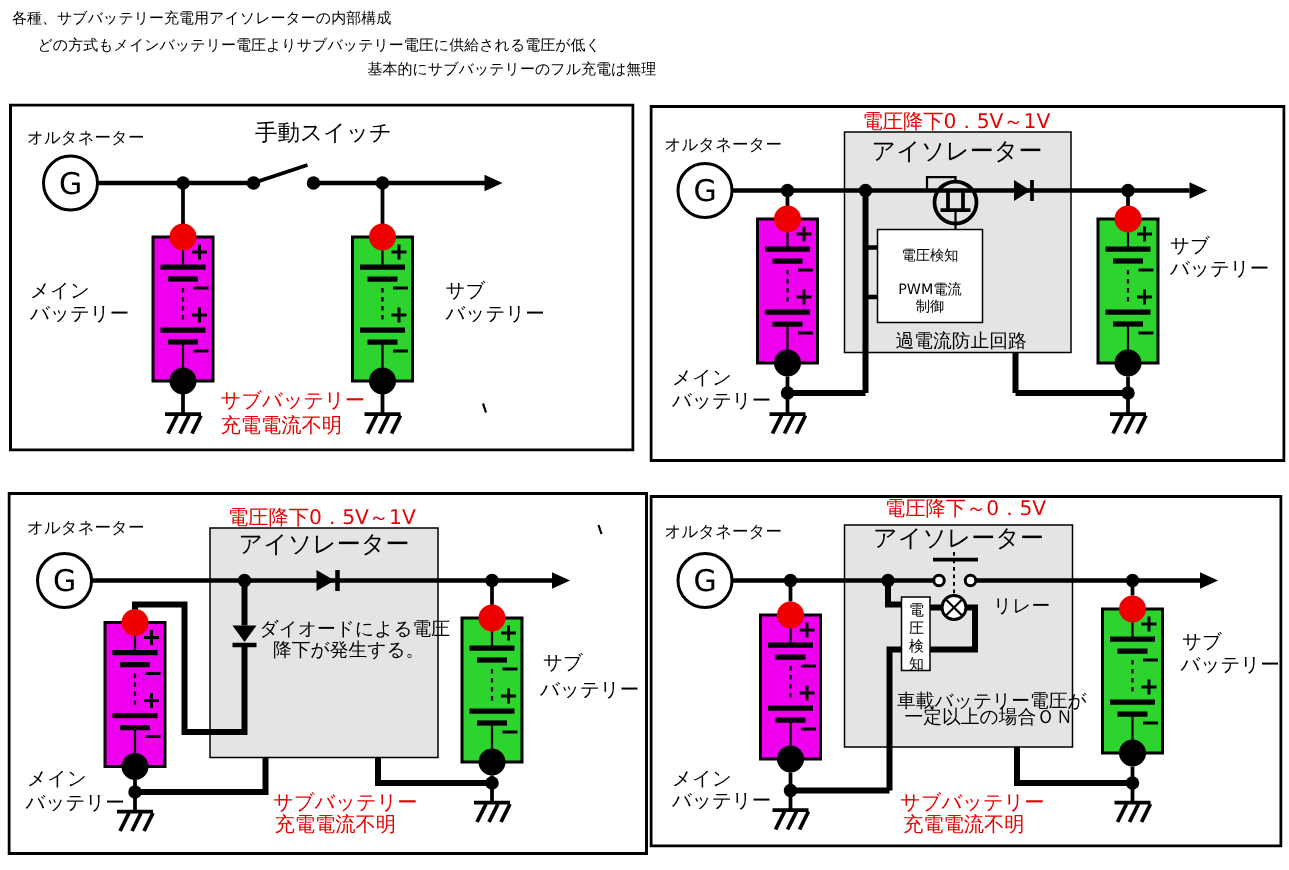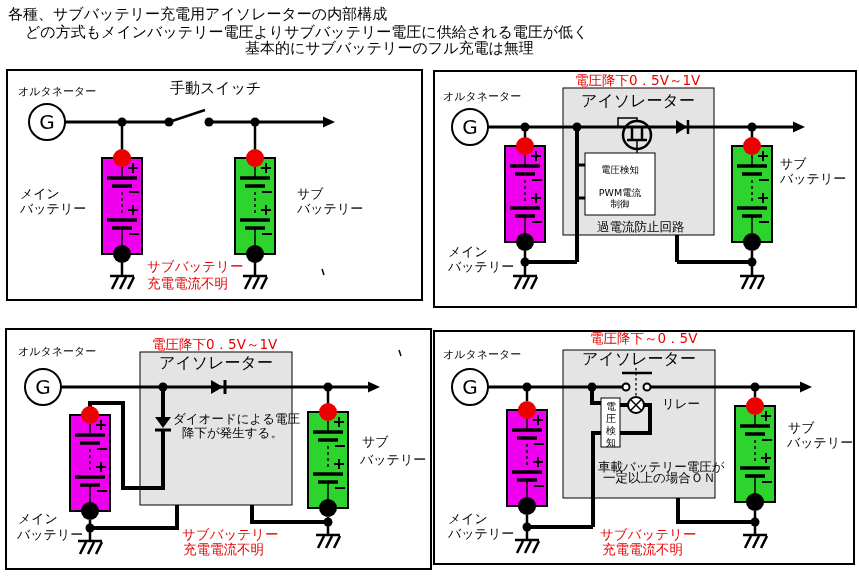--- a/index.html
+++ b/index.html
@@ -1,18 +1,18 @@
 <!DOCTYPE html>
 <html style="--background: #FFFFFF; --magenta: #EE00EE; --green: #2ED42E; --terminal-red: #EE0000; --warning-red: #E60000; --box-gray: #E4E4E4;"><head>
 <meta charset="utf-8">
 <style>
   html,body{margin:0;padding:0;background:#fff;}
   #stage{position:relative;width:859px;height:580px;background:var(--background,#fff);
          font-family:"DejaVu Sans","Liberation Sans",sans-serif;overflow:hidden;}
-  .title-line{position:absolute;font-size:15px;color:#000;white-space:nowrap;}
+  .title-line{position:absolute;font-size:10px;color:#000;white-space:nowrap;}
   svg.panel{position:absolute;}
   svg text{font-family:"DejaVu Sans","Liberation Sans",sans-serif;fill:#000;white-space:pre;}
   .pborder{fill:#fff;stroke:#000;stroke-width:2;}
   .graybox{fill:var(--box-gray,#E4E4E4);stroke:#000;stroke-width:1;}
   .whitebox{fill:#fff;stroke:#000;stroke-width:1;}
   .w3{stroke:#000;stroke-width:3;fill:none;}
   .w4{stroke:#000;stroke-width:4;fill:none;}
   .w25{stroke:#000;stroke-width:2.5;fill:none;}
   .w15{stroke:#000;stroke-width:1.5;fill:none;}
   .dot{fill:#000;}

